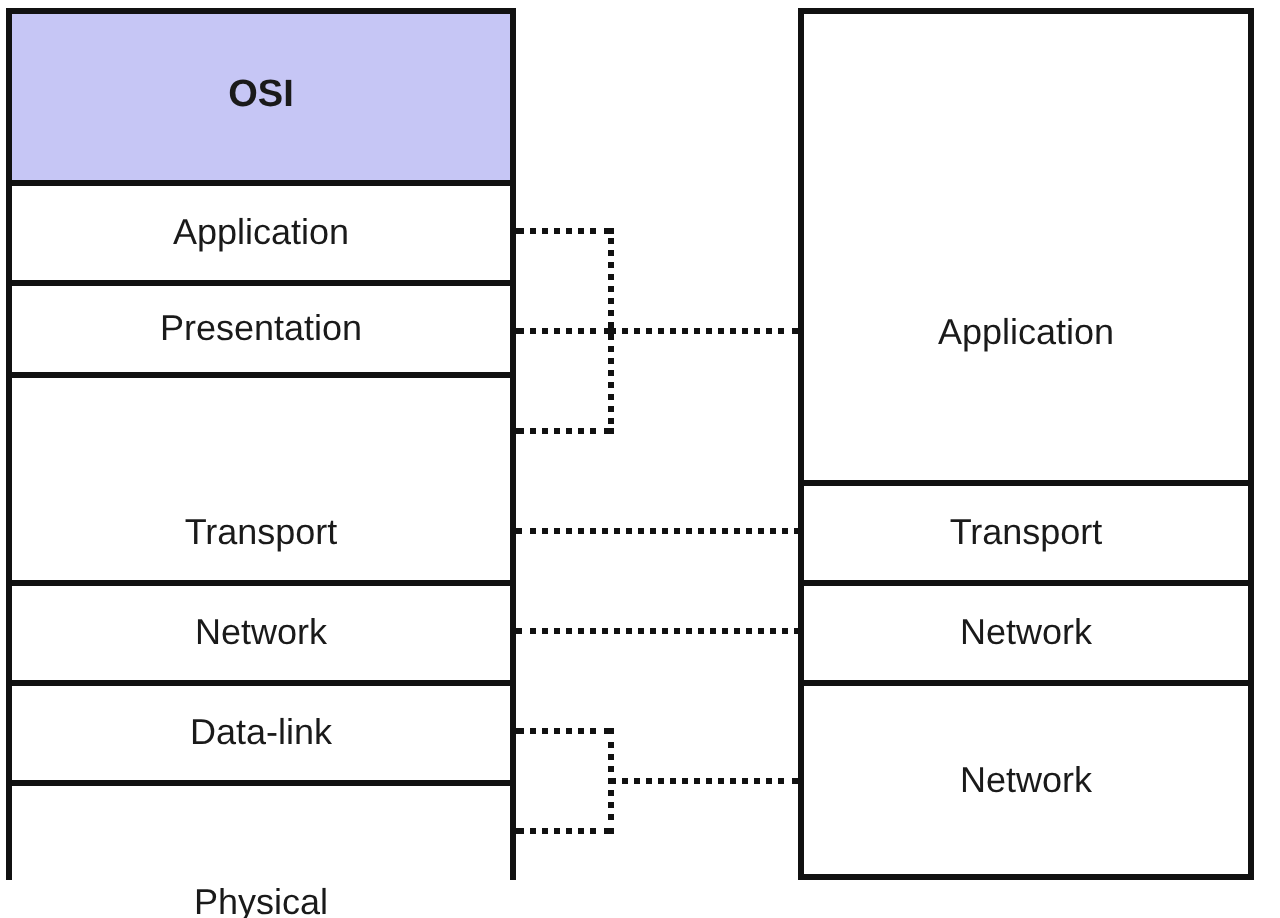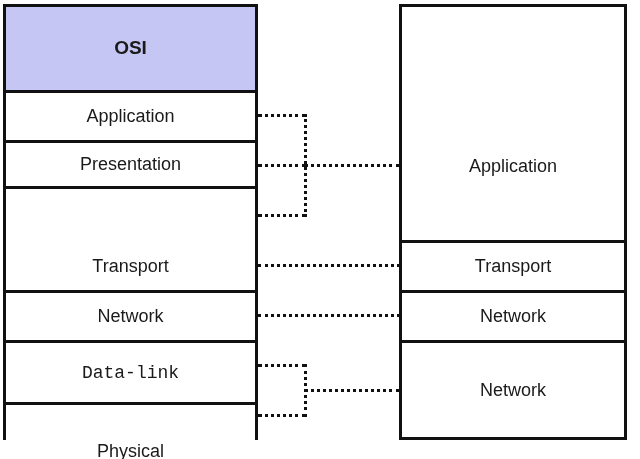--- a/index.html
+++ b/index.html
@@ -93,21 +93,21 @@
 
 
     <div class="row layer-row" style="top:236px; height:50px;">
       <span>Transport</span>
     </div>
 
     <div class="row layer-row" style="top:286px; height:50px;">
       <span>Network</span>
     </div>
 
-    <div class="row layer-row" style="top:336px; height:62px;font-family:Liberation Mono, monospace;">
+    <div class="row layer-row" style="top:336px; height:50px;">
       <span>Data-link</span>
     </div>
 
     <div class="row layer-row last" style="top:386px; height:44px;margin-top:36px;">
       <span>Physical</span>
     </div>
   </div>
 
   <div class="stack" id="tcp-stack">
 

